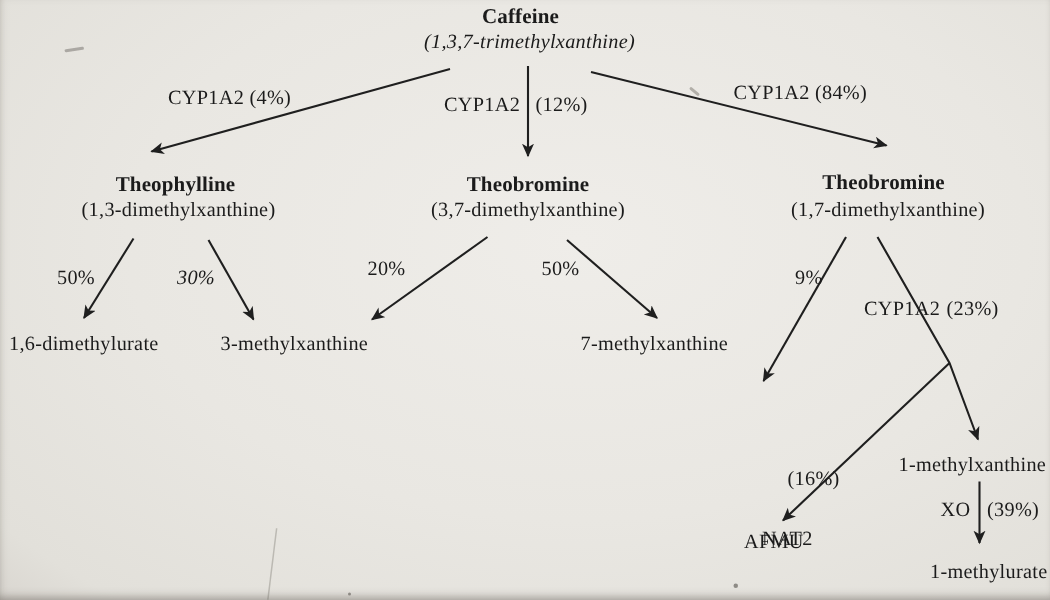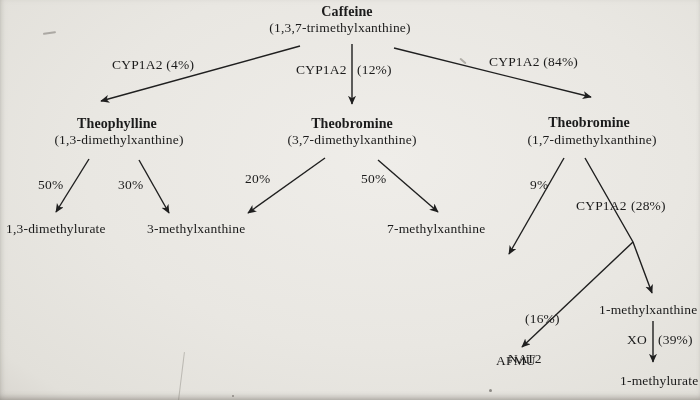--- a/index.html
+++ b/index.html
@@ -42,43 +42,43 @@
       <path d="M325,158 L248,213" marker-end="url(#ah)"></path>
       <path d="M378,160 L438,212" marker-end="url(#ah)"></path>
       <path d="M564,158 L509,254" marker-end="url(#ah)"></path>
       <path d="M585,158 L633,242 L652,293" marker-end="url(#ah)"></path>
       <path d="M633,242 L522,347" marker-end="url(#ah)"></path>
       <path d="M653,321 L653,362" marker-end="url(#ah)"></path>
     </g>
   </svg>
 
   <div class="lbl node-name ctr" style="left:347px;top:4px;">Caffeine</div>
-  <div class="lbl ctr" style="left:340px;top:21px;">(1,3,7-trimethylxanthine)</div>
+  <div class="lbl ctr" style="left:353px;top:21px;font-style:italic;">(1,3,7-trimethylxanthine)</div>
 
   <div class="lbl" style="left:112px;top:58px;">CYP1A2 (4%)</div>
   <div class="lbl" style="left:296px;top:63px;">CYP1A2</div>
   <div class="lbl" style="left:357px;top:63px;">(12%)</div>
   <div class="lbl" style="left:489px;top:55px;">CYP1A2 (84%)</div>
 
   <div class="lbl node-name ctr" style="left:117px;top:116px;">Theophylline</div>
   <div class="lbl ctr" style="left:119px;top:133px;">(1,3-dimethylxanthine)</div>
   <div class="lbl node-name ctr" style="left:352px;top:116px;text-align:center;">Theobromine</div>
   <div class="lbl ctr" style="left:352px;top:133px;">(3,7-dimethylxanthine)</div>
   <div class="lbl node-name ctr" style="left:589px;top:115px;">Theobromine</div>
   <div class="lbl ctr" style="left:592px;top:133px;">(1,7-dimethylxanthine)</div>
 
   <div class="lbl" style="left:38px;top:178px;">50%</div>
-  <div class="lbl" style="left:118px;top:178px;">30%</div>
+  <div class="lbl" style="left:118px;top:178px;font-style:italic;">30%</div>
   <div class="lbl" style="left:245px;top:172px;">20%</div>
   <div class="lbl" style="left:361px;top:172px;">50%</div>
   <div class="lbl" style="left:530px;top:178px;">9%</div>
   <div class="lbl" style="left:576px;top:199px;">CYP1A2</div>
-  <div class="lbl" style="left:631px;top:199px;">(28%)</div>
+  <div class="lbl" style="left:631px;top:199px;">(23%)</div>
 
-  <div class="lbl" style="left:6px;top:222px;">1,3-dimethylurate</div>
+  <div class="lbl" style="left:6px;top:222px;">1,6-dimethylurate</div>
   <div class="lbl" style="left:147px;top:222px;">3-methylxanthine</div>
   <div class="lbl" style="left:387px;top:222px;">7-methylxanthine</div>
   <div class="lbl" style="left:599px;top:303px;">1-methylxanthine</div>
 
   <div class="lbl" style="left:508px;top:312px;margin-top:40px;">NAT2</div>
   <div class="lbl" style="left:525px;top:312px;">(16%)</div>
   <div class="lbl" style="left:496px;top:354px;">AFMU</div>
   <div class="lbl" style="left:627px;top:333px;">XO</div>
   <div class="lbl" style="left:658px;top:333px;">(39%)</div>
   <div class="lbl" style="left:620px;top:374px;">1-methylurate</div>

